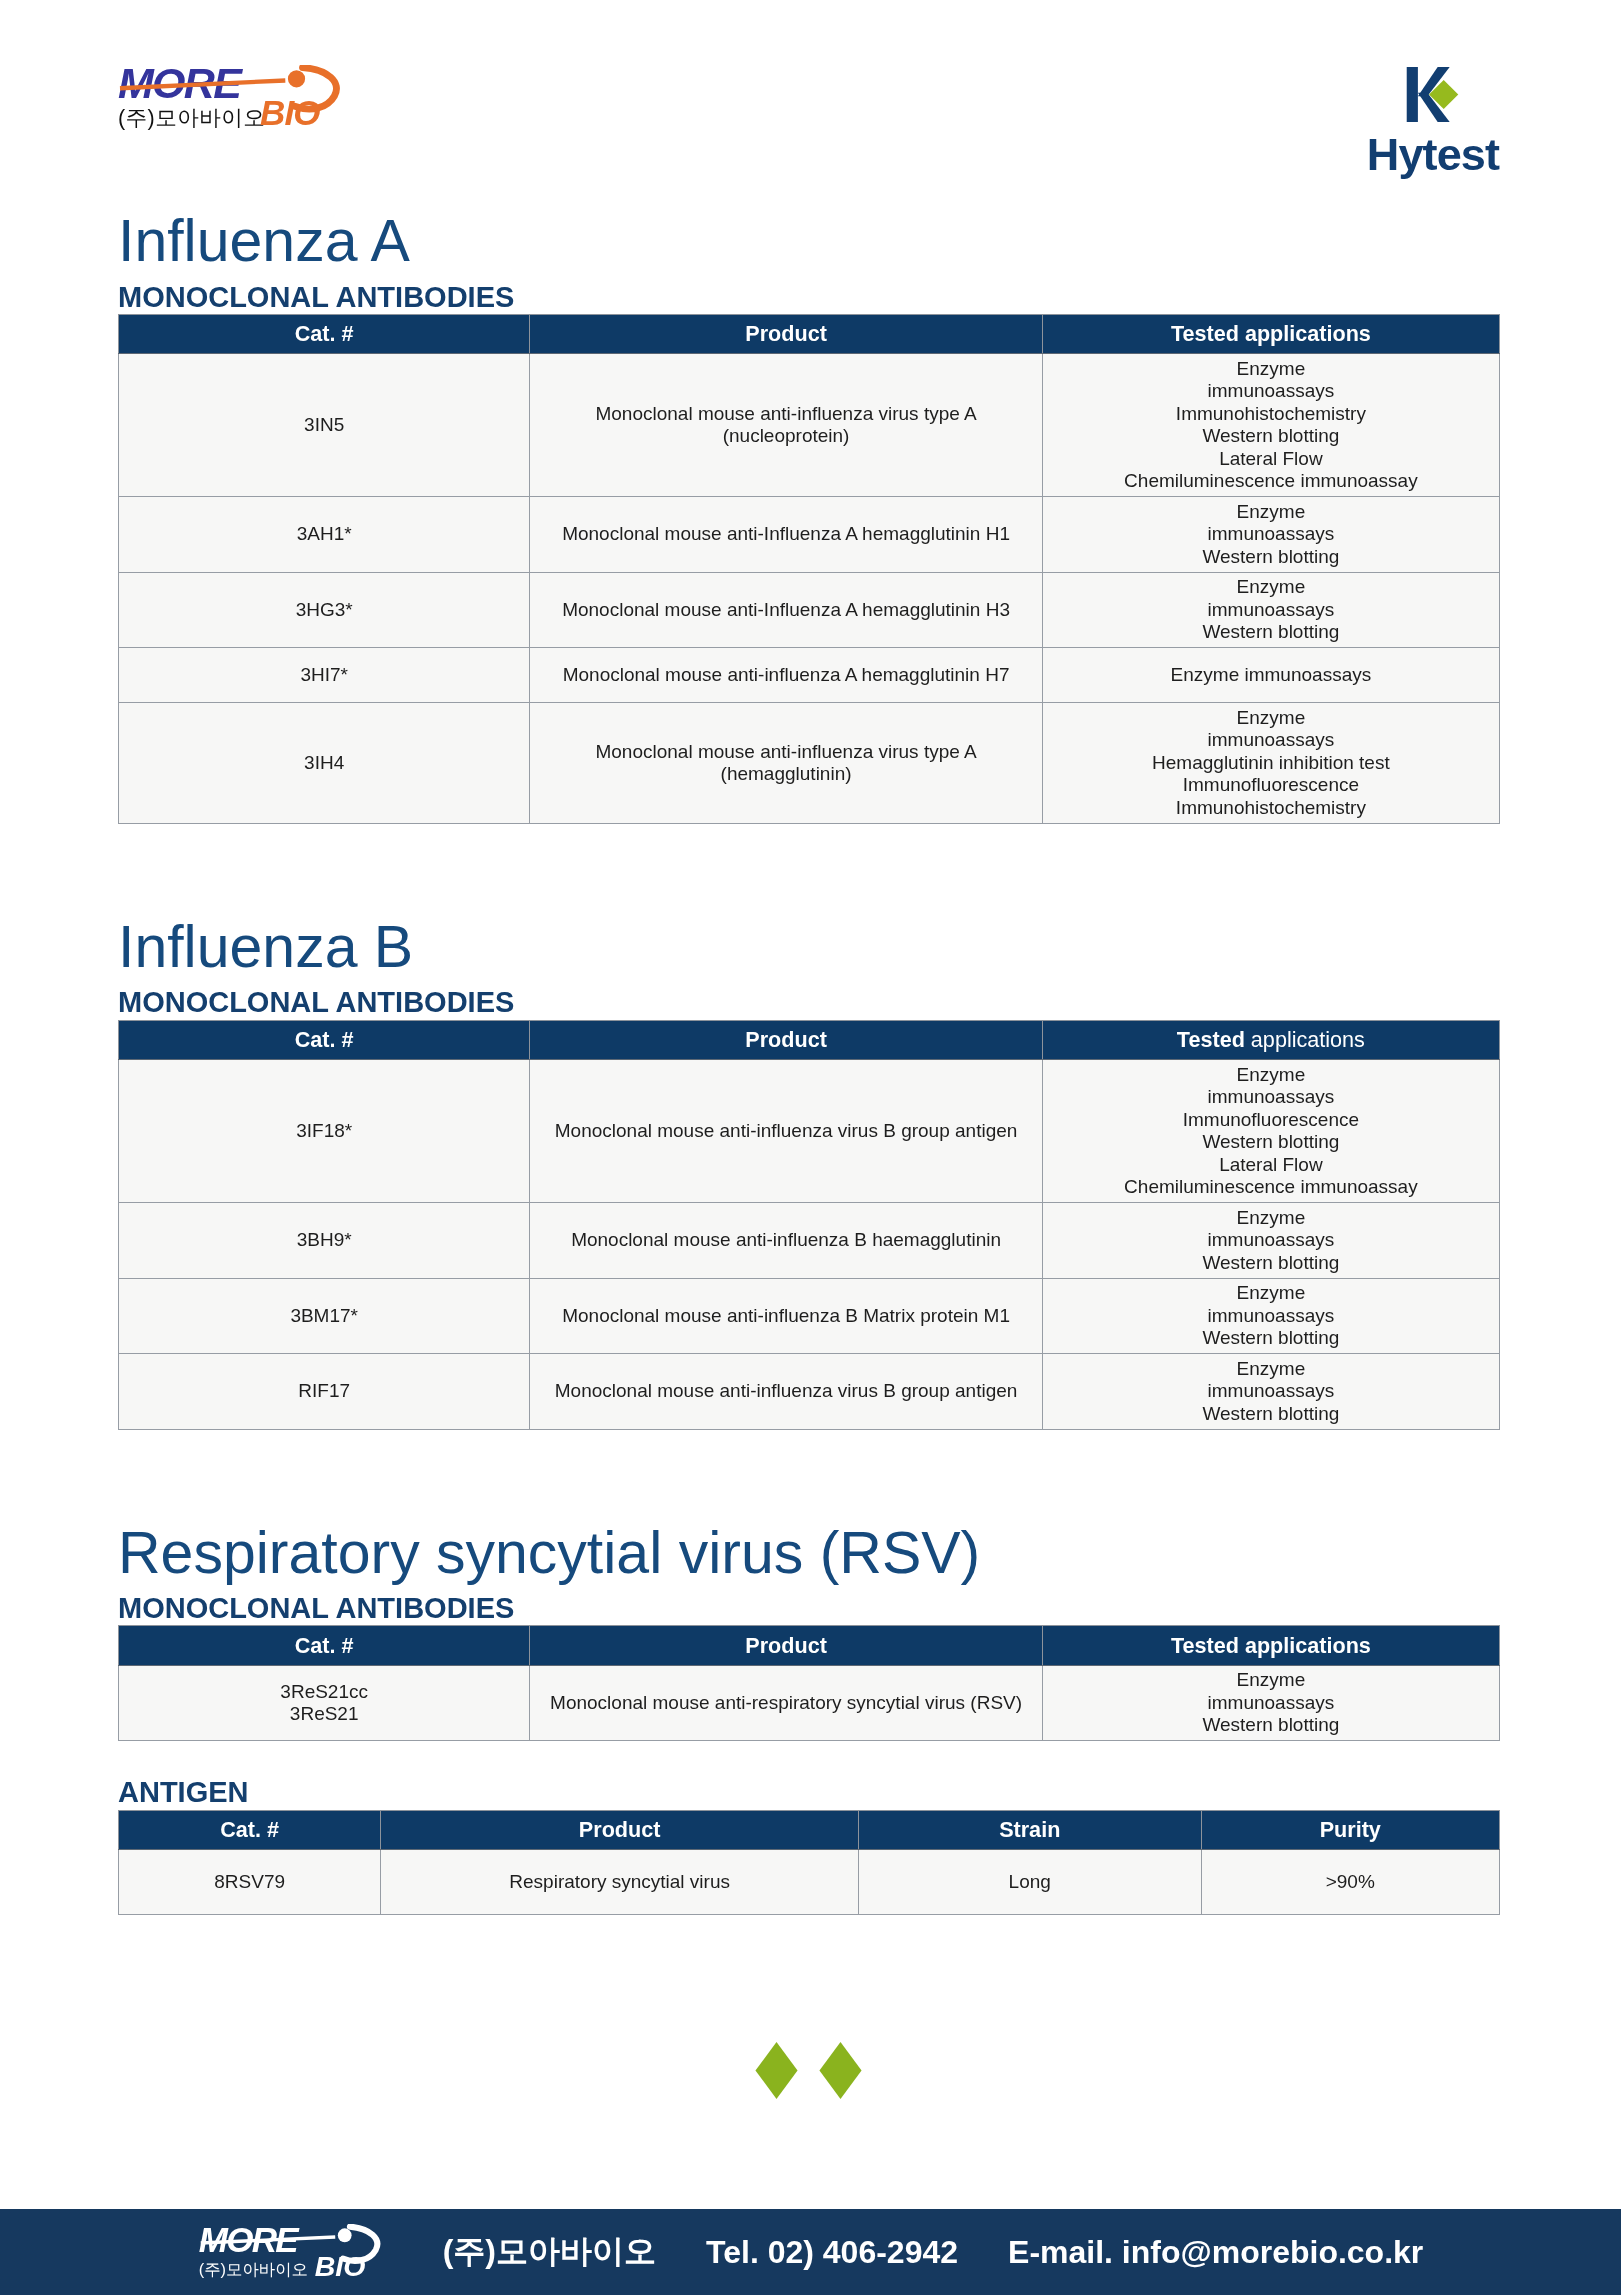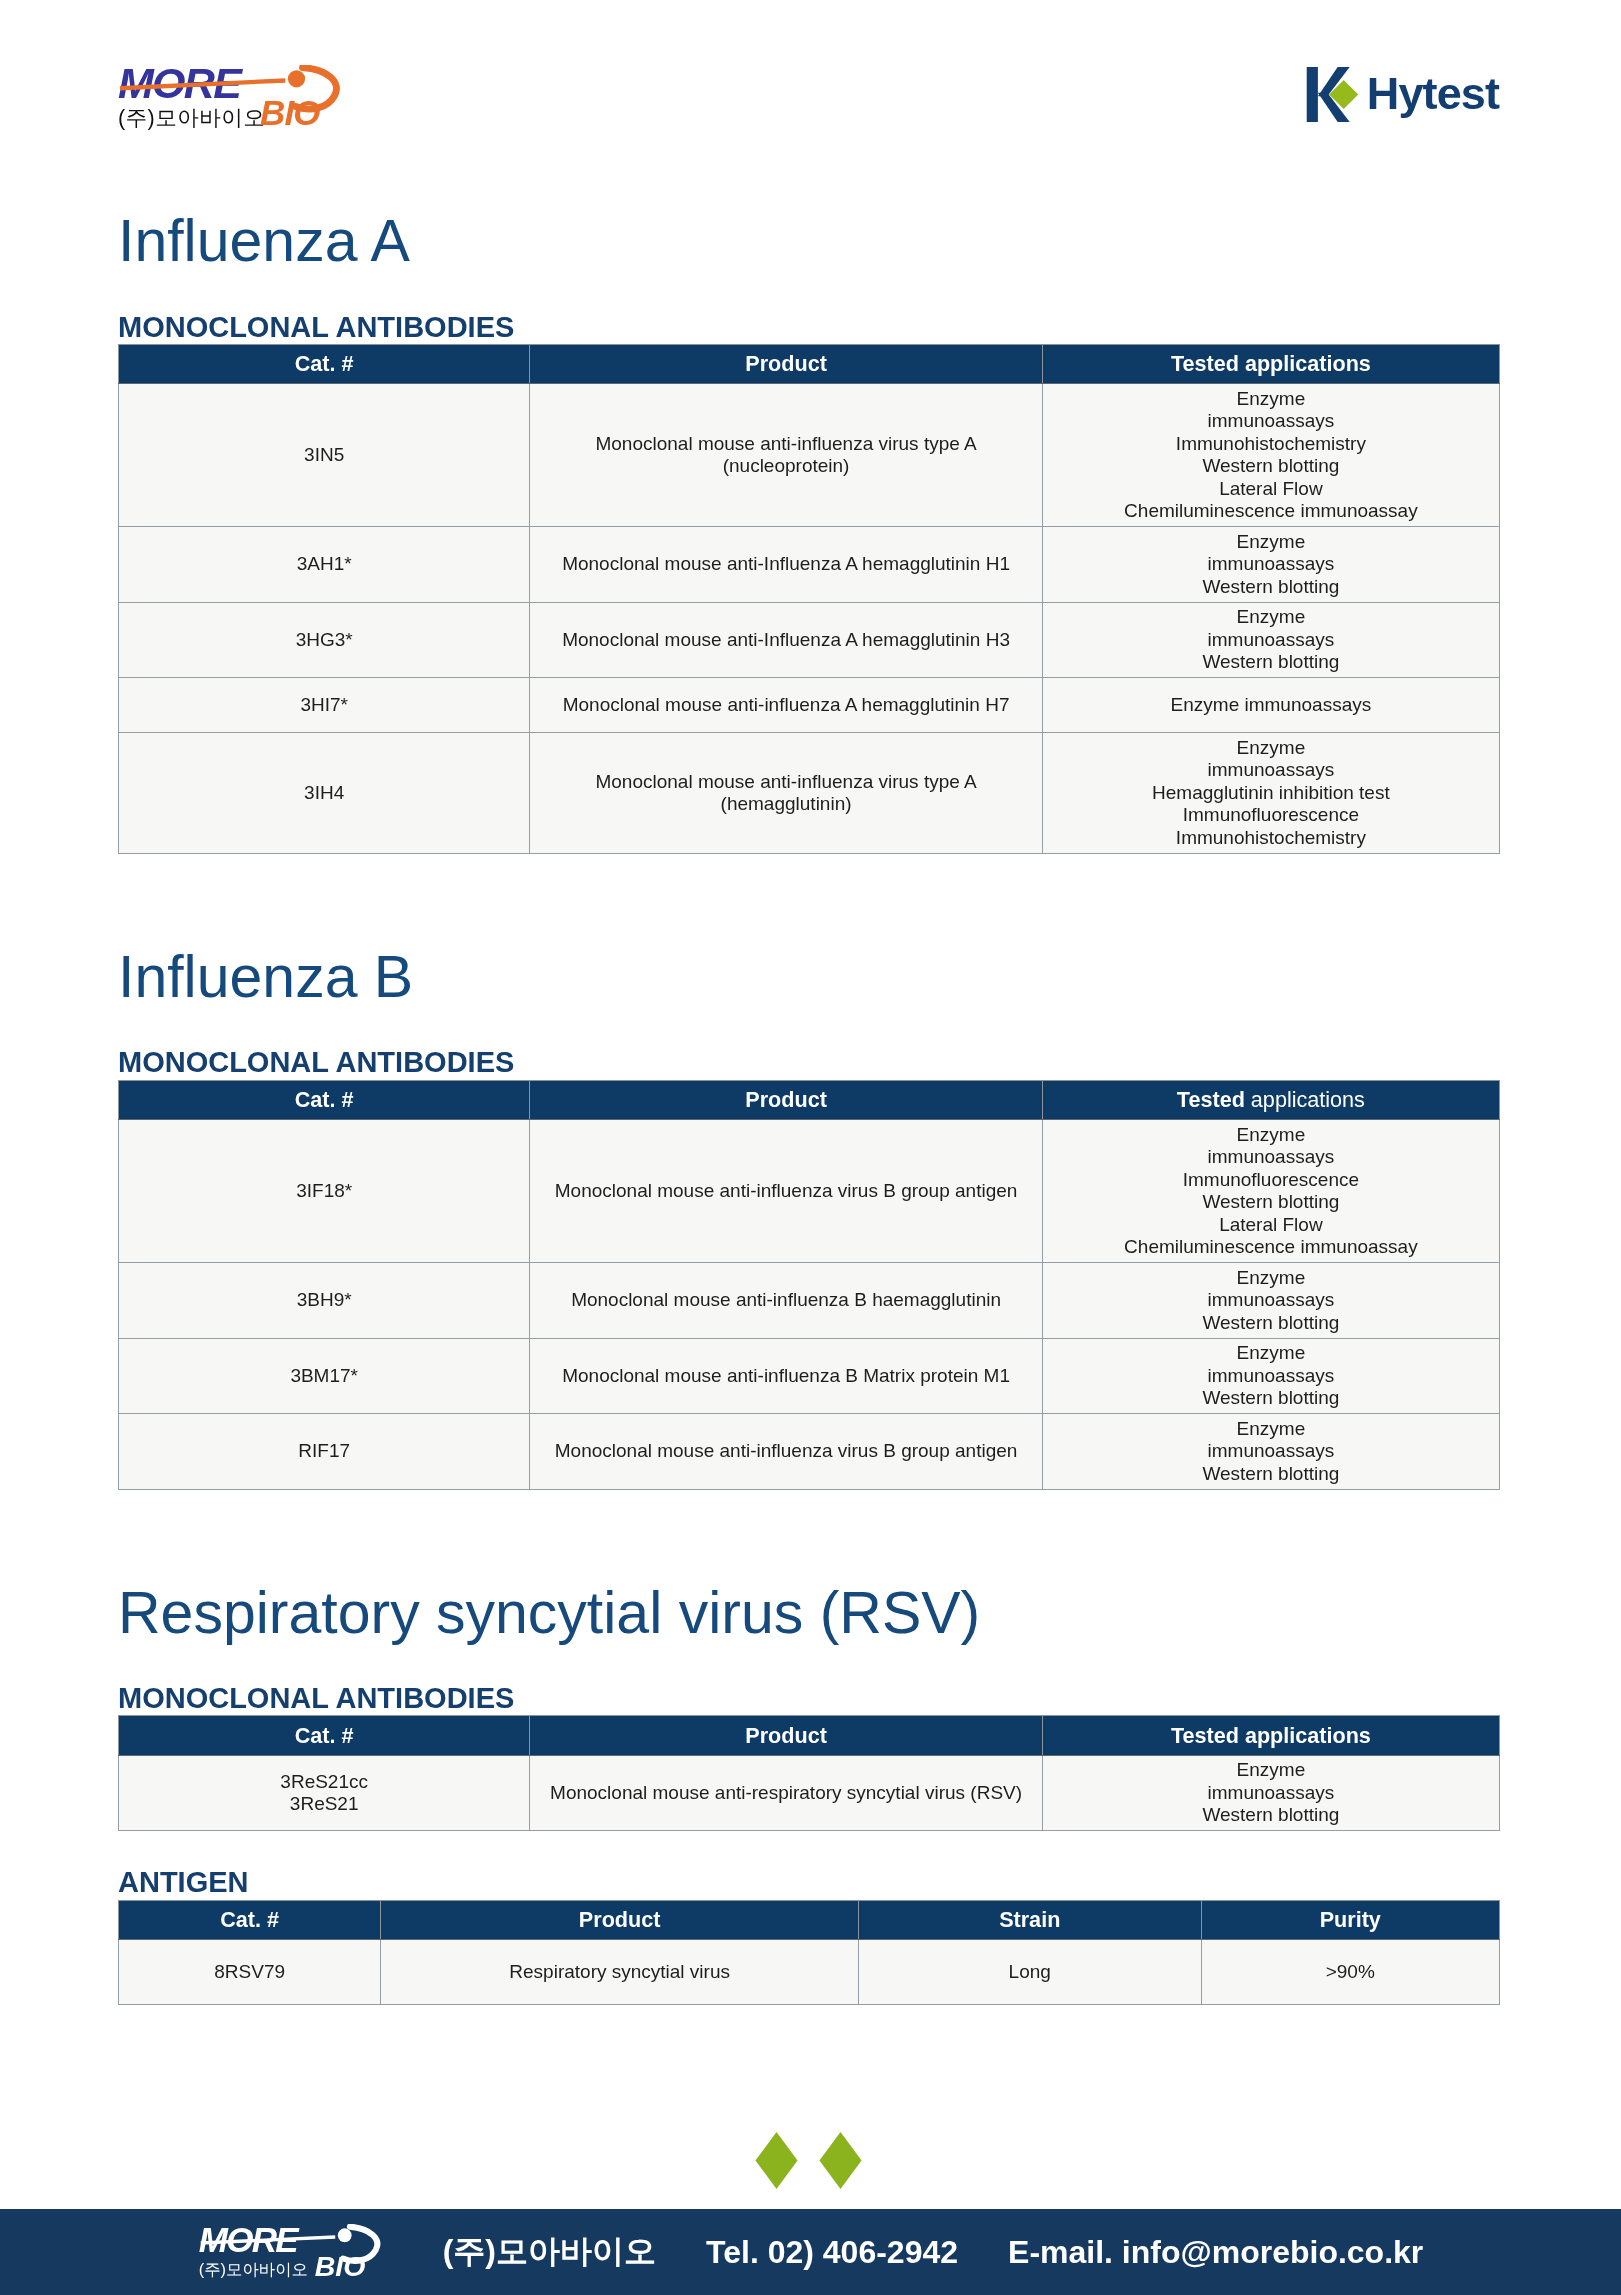--- a/index.html
+++ b/index.html
@@ -14,28 +14,28 @@
   
   .header-row { display:flex; justify-content:space-between; align-items:flex-start; height:62px; }
   .morebio { position:relative; width:233px; height:62px; }
   .mb-more { position:absolute; left:0; top:-3.5px; font-size:43px; font-weight:bold; font-style:italic;
              color:#34349c; letter-spacing:-1.7px; line-height:1; }
   .mb-swoosh { position:absolute; left:0; top:0; }
   .mb-kr { position:absolute; left:0; top:38px; font-size:21.6px; color:#111; letter-spacing:0.4px; }
   .mb-bio { position:absolute; left:142px; top:28px; font-size:35px; font-weight:bold; font-style:italic;
             color:#e8702a; letter-spacing:-0.9px; }
 
-  .hytest { display:flex; align-items:center; gap:7px; margin-top:1.7px; }
+  .hytest { display:flex; align-items:center; gap:7px; margin-top:1.7px;flex-direction:column; }
   .hytest-text { font-size:45px; font-weight:bold; color:#123e71; letter-spacing:-0.9px; }
 
   
   .h1 { font-size:59px; font-weight:400; color:#164a7d; line-height:1.06; margin:0; }
   .h1.first { margin-top:83px; }
   .h1.later { margin-top:92px; }
-  .sub { font-size:29px; font-weight:600; color:#143f6e; margin-top:38px; line-height:1.15; }
+  .sub { font-size:29px; font-weight:600; color:#143f6e; margin-top:8px; line-height:1.15; }
   .sub.antigen { margin-top:35px; }
 
   
   table.ptable { border-collapse:collapse; width:100%; table-layout:fixed;
                  background:#f7f7f6; border:1.7px solid #8d939b; }
   table.ptable th { background:#0e3a66; color:#ffffff; font-size:21.6px; font-weight:bold;
                     height:35px; padding:1.7px 5.2px; border:0.9px solid #8d939b; border-bottom:1.7px solid #5e6874;
                     text-align:center; }
   table.ptable td { font-size:19px; color:#1e1e1e; text-align:center; vertical-align:middle;
                     border:0.9px solid #979da5; border-top-width:1.7px; border-bottom-width:1.7px;

